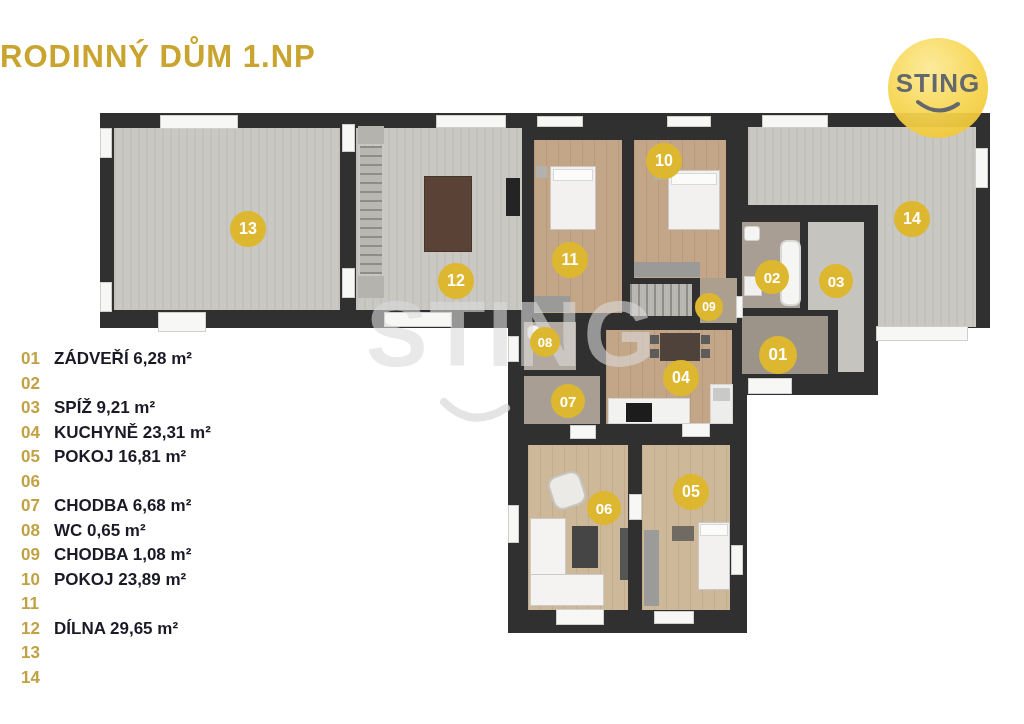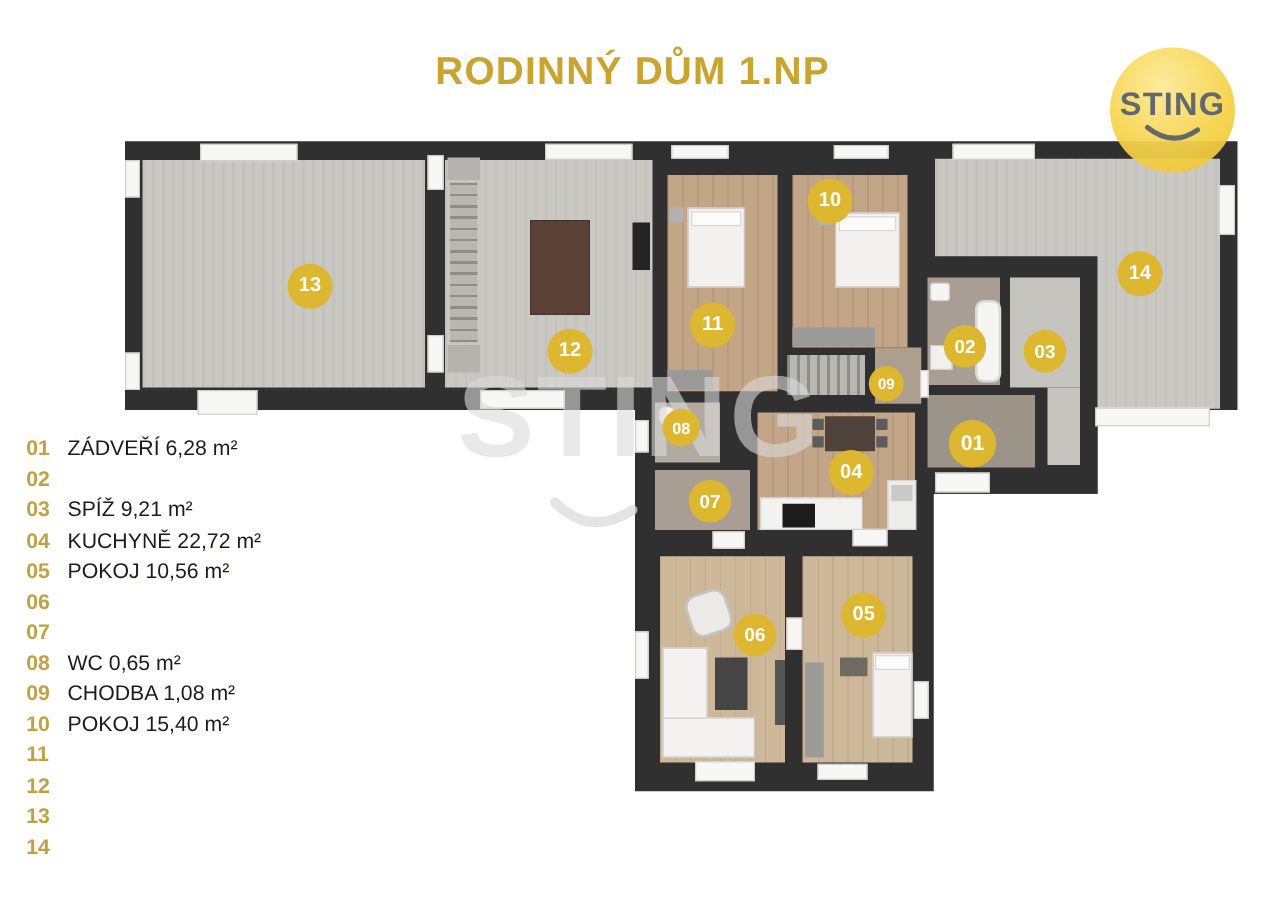--- a/index.html
+++ b/index.html
@@ -1,26 +1,26 @@
 <!DOCTYPE html>
 <html><head>
 <meta charset="utf-8">
 <style>
   html,body{margin:0;padding:0;background:#ffffff;}
   body{width:1024px;height:724px;position:relative;overflow:hidden;
        font-family:"Liberation Sans","DejaVu Sans",sans-serif;}
   .abs{position:absolute;box-sizing:border-box;}
   
-  #title{position:absolute;top:18px;left:0;width:1012px;text-align:center;
+  #title{position:absolute;top:18px;left:0;width:1012px;text-align:left;
          font-size:31px;font-weight:bold;letter-spacing:1px;color:#C9A42E;}
   
   #legend{position:absolute;left:21px;top:347px;}
   .legend-row{display:flex;align-items:baseline;height:24.5px;line-height:24.5px;}
   .legend-num{color:#C1A143;font-weight:bold;font-size:17px;width:33px;flex:0 0 33px;}
-  .legend-label{color:#1A1A26;font-weight:normal;font-size:17px;white-space:nowrap;}
+  .legend-label{color:#1A1A26;font-weight:bold;font-size:17px;white-space:nowrap;}
   
   .wall{position:absolute;background:#303030;}
   .floor{position:absolute;}
   .concrete{background:#C9C8C3;
     background-image:repeating-linear-gradient(90deg,rgba(0,0,0,0.035) 0 2px,transparent 2px 8px);}
   .wood{background:#C2A687;
     background-image:repeating-linear-gradient(90deg,rgba(90,60,30,0.10) 0 1px,transparent 1px 12px);}
   .woodlight{background:#CDB899;
     background-image:repeating-linear-gradient(90deg,rgba(90,60,30,0.09) 0 1px,transparent 1px 12px);}
   .tile-dark{background:#A89E93;}
@@ -61,49 +61,51 @@
   </div>
     <div class="legend-row">
     <span class="legend-num">02</span>
   </div>
     <div class="legend-row">
     <span class="legend-num">03</span>
     <span class="legend-label">SPÍŽ 9,21 m²</span>
   </div>
     <div class="legend-row">
     <span class="legend-num">04</span>
-    <span class="legend-label">KUCHYNĚ 22,72 m²</span>
+    <span class="legend-label">KUCHYNĚ 23,31 m²</span>
   </div>
     <div class="legend-row">
     <span class="legend-num">05</span>
-    <span class="legend-label">POKOJ 10,56 m²</span>
+    <span class="legend-label">POKOJ 16,81 m²</span>
   </div>
     <div class="legend-row">
     <span class="legend-num">06</span>
   </div>
     <div class="legend-row">
     <span class="legend-num">07</span>
+    <span class="legend-label">CHODBA 6,68 m²</span>
   </div>
     <div class="legend-row">
     <span class="legend-num">08</span>
     <span class="legend-label">WC 0,65 m²</span>
   </div>
     <div class="legend-row">
     <span class="legend-num">09</span>
     <span class="legend-label">CHODBA 1,08 m²</span>
   </div>
     <div class="legend-row">
     <span class="legend-num">10</span>
-    <span class="legend-label">POKOJ 15,40 m²</span>
+    <span class="legend-label">POKOJ 23,89 m²</span>
   </div>
     <div class="legend-row">
     <span class="legend-num">11</span>
   </div>
     <div class="legend-row">
     <span class="legend-num">12</span>
+    <span class="legend-label">DÍLNA 29,65 m²</span>
   </div>
     <div class="legend-row">
     <span class="legend-num">13</span>
   </div>
     <div class="legend-row">
     <span class="legend-num">14</span>
   </div>
   </div>
 
 <div class="abs" id="plan" style="inset:0;">

